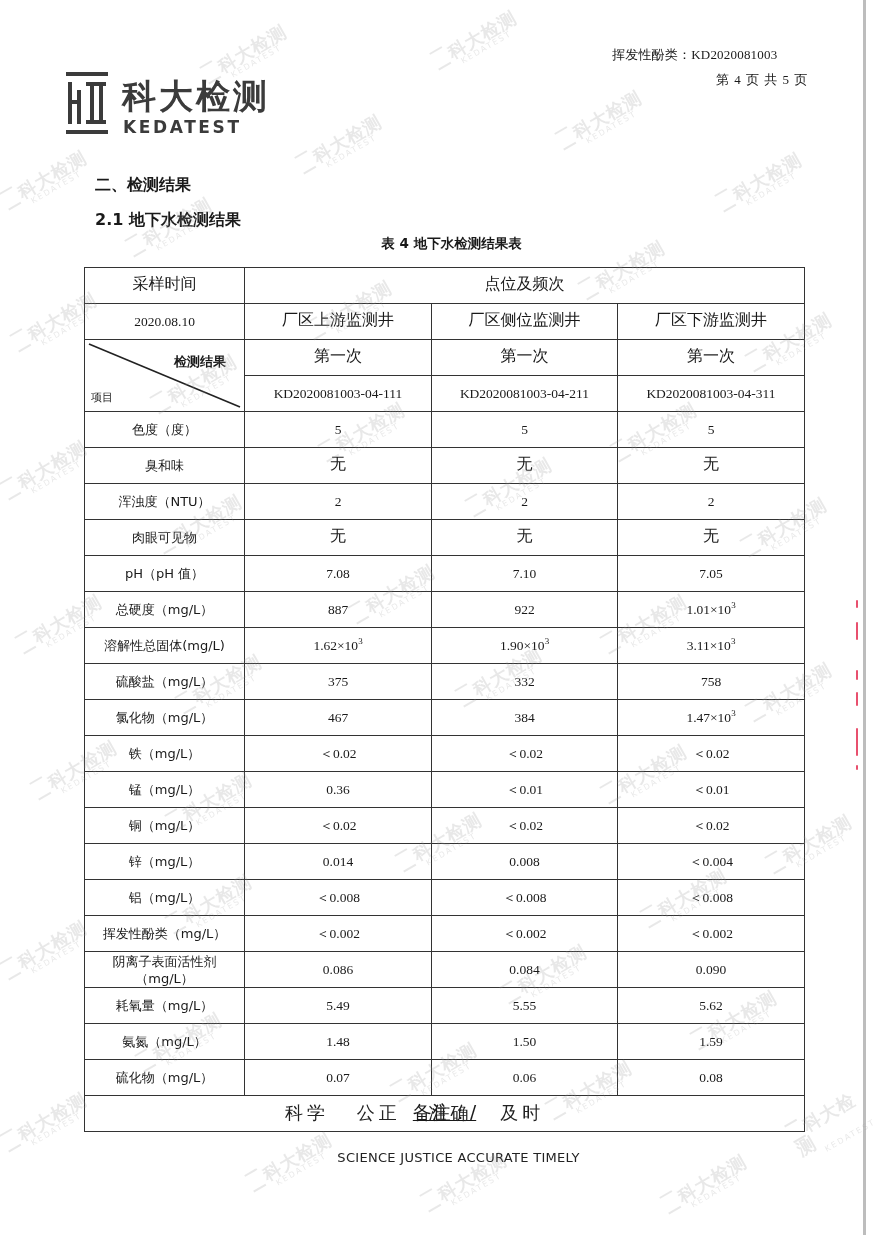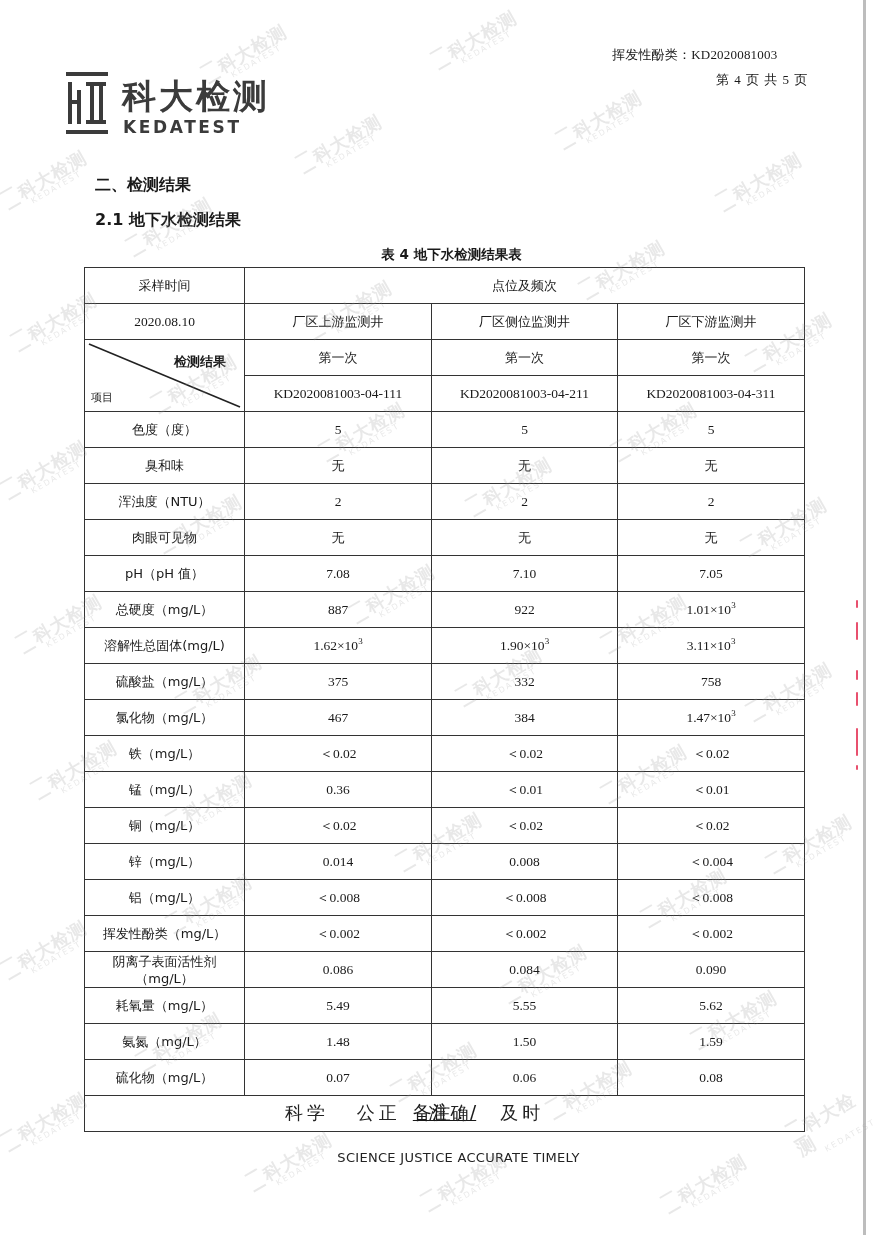--- a/index.html
+++ b/index.html
@@ -50,21 +50,21 @@
       position: absolute; left: 95px; top: 175px;
       font-family: "DejaVu Sans", sans-serif;
       font-size: 16px; font-weight: bold;
     }
     .subsection-title {
       position: absolute; left: 95px; top: 210px;
       font-family: "DejaVu Sans", sans-serif;
       font-size: 16px; font-weight: bold;
     }
     .table-caption {
-      position: absolute; left: 0; width: 873px; top: 246px; text-align: center;
+      position: absolute; left: 0; width: 873px; top: 235px; text-align: center;
       font-family: "DejaVu Sans", sans-serif;
       font-size: 13.5px; font-weight: bold;
       padding-left: 30px; box-sizing: border-box;
     }
     
     table.results {
       position: absolute; left: 84px; top: 267px;
       width: 720px;
       border-collapse: collapse;
       table-layout: fixed;
@@ -73,21 +73,21 @@
     table.results td {
       border: 1.3px solid #333;
       text-align: center;
       vertical-align: middle;
       padding: 0 2px;
       height: 35px;
       line-height: 17px;
       white-space: nowrap;
       overflow: hidden;
     }
-    td.cn { font-family: Liberation Serif, serif; font-size: 13px; margin-left: 16px; }
+    td.cn { font-family: Liberation Mono, monospace; font-size: 16px; margin-left: 16px; }
     td.lab { font-family: "DejaVu Sans", sans-serif; font-size: 13px; }
     td.diag {
       position: relative; padding: 0;
     }
     .diag-line {
       position: absolute; left: 0; top: 0; width: 100%; height: 100%;
     }
     .diag-top {
       position: absolute; right: 18px; top: 13px;
       font-family: "DejaVu Sans", sans-serif; font-size: 13px; font-weight: bold;

